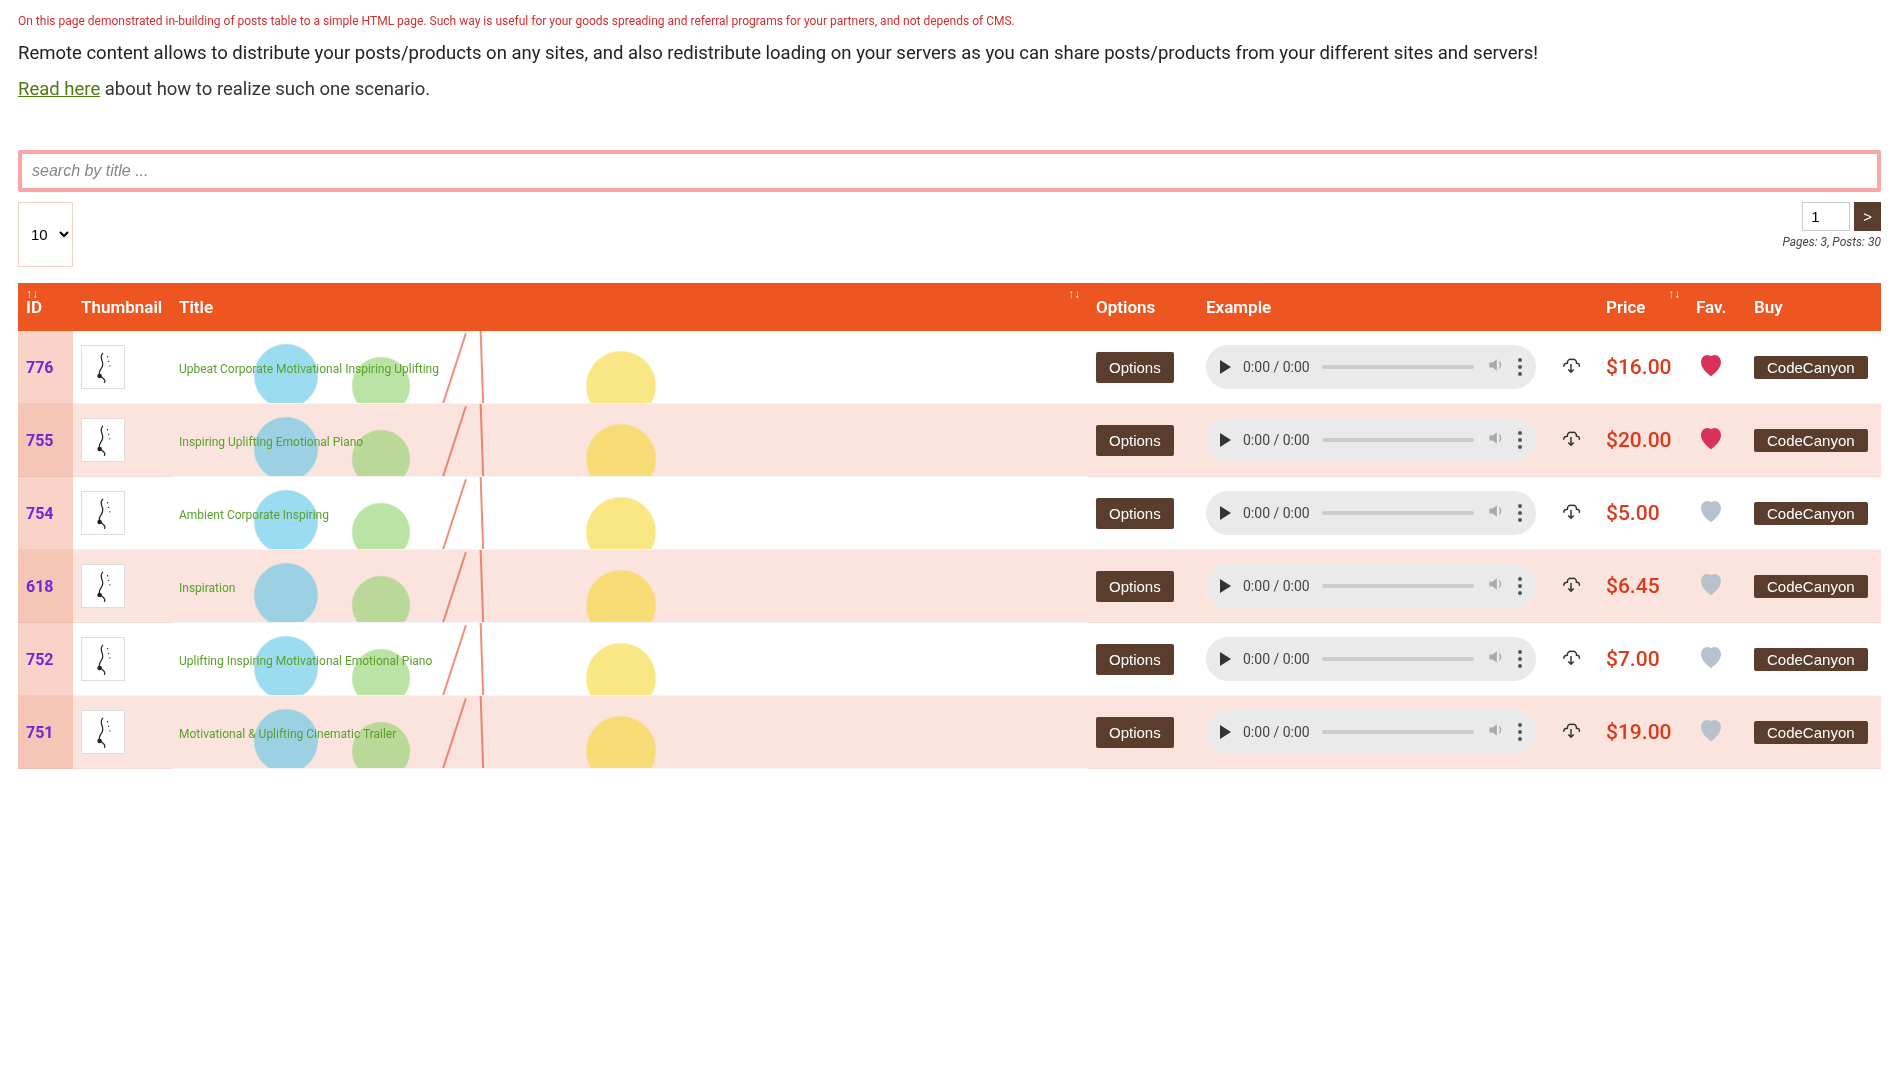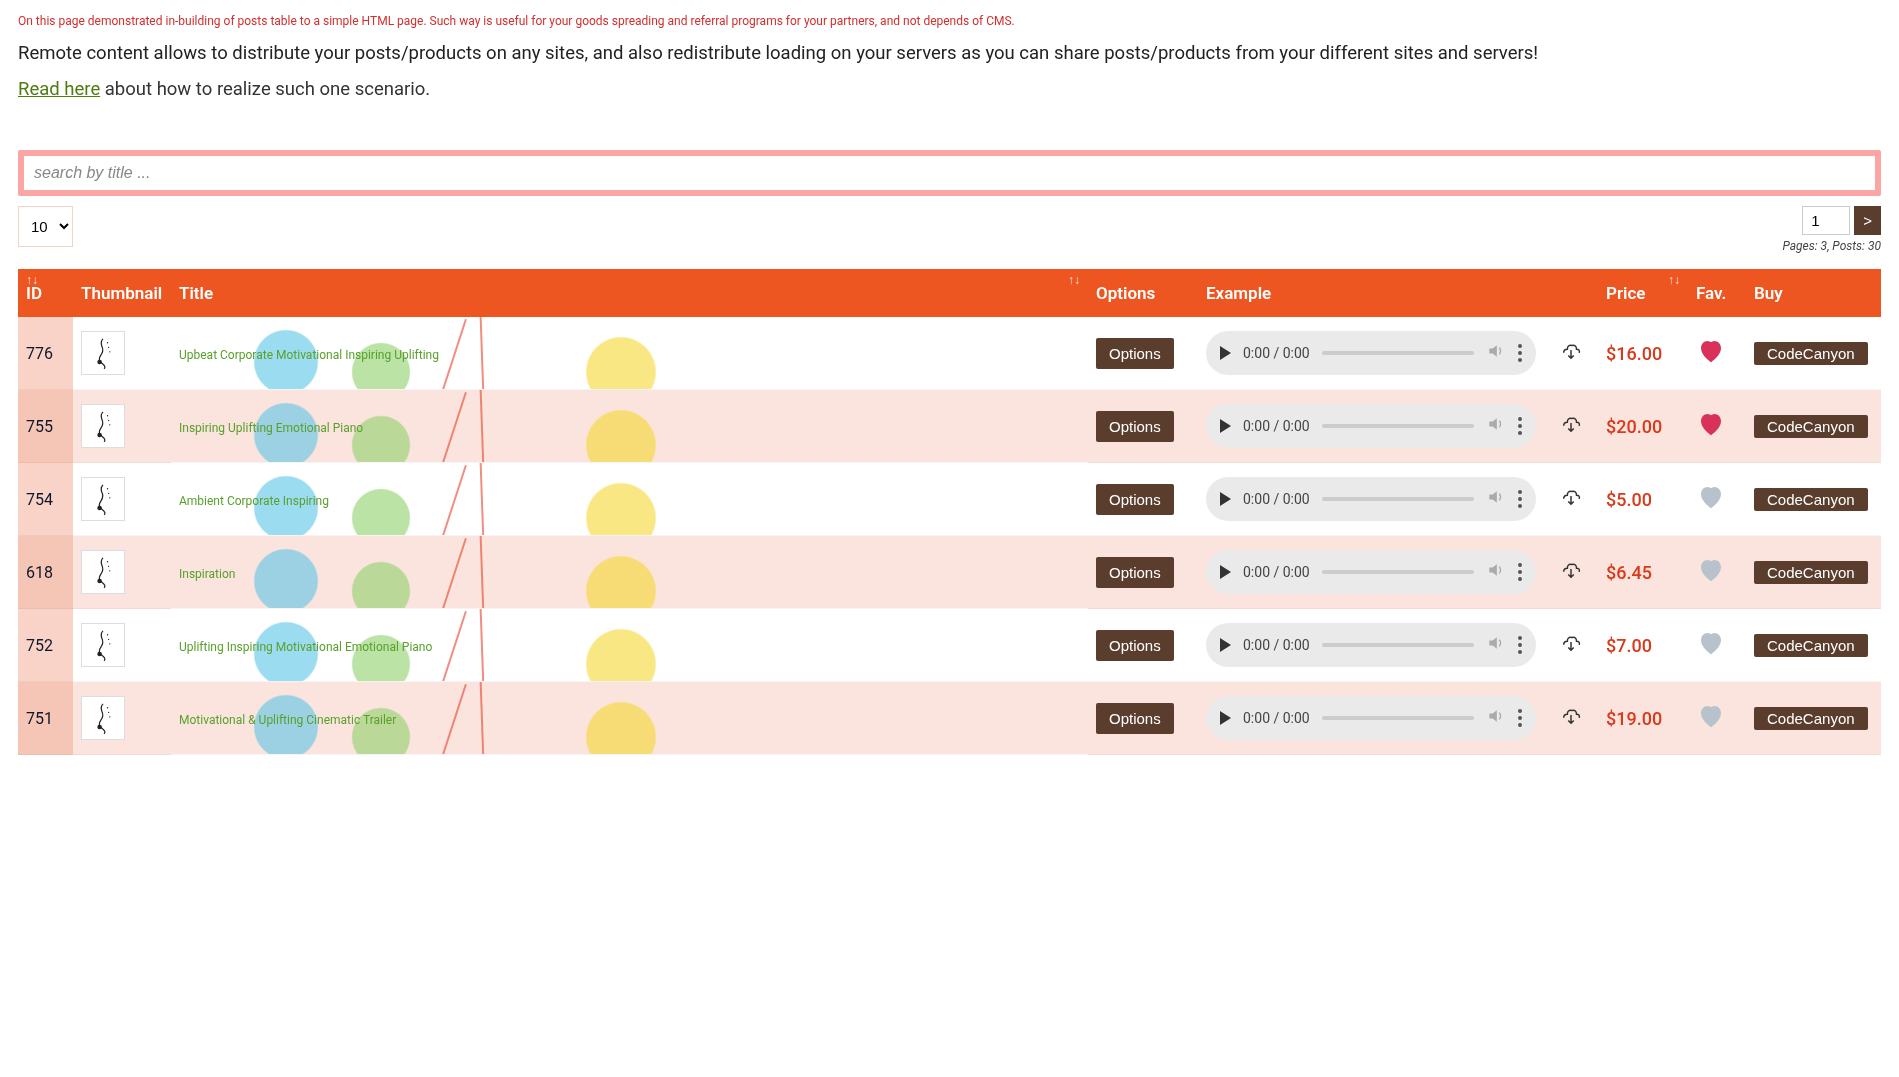--- a/index.html
+++ b/index.html
@@ -2,44 +2,44 @@
 <html><head>
 <meta charset="utf-8">
 <style>
 * { box-sizing: border-box; margin: 0; padding: 0; }
 body { font-family: -apple-system, BlinkMacSystemFont, "Segoe UI", Roboto, Arial, sans-serif; font-size: 16px; color: #333; padding: 14px 18px; background: #fff; }
 .intro-red { color: #d32f2f; font-size: 12px; margin-bottom: 14px; }
 .intro-black { color: #222; font-size: 18.5px; margin-bottom: 14px; }
 .intro-link-line { font-size: 18.5px; margin-bottom: 50px; }
 .intro-link-line a { color: #4d7c0f; text-decoration: underline; }
 .search-wrap { margin-bottom: 10px; }
-.search-input { width: 100%; padding: 8px 10px; font-size: 16px; border: 6px solid #fca5a5; border-radius: 2px; color: #555; }
+.search-input { width: 100%; padding: 8px 10px; font-size: 16px; border: 4px solid #fca5a5; border-radius: 2px; color: #555; }
 .search-input::placeholder { color: #888; font-style: italic; }
 .controls-row { display: flex; justify-content: space-between; align-items: flex-start; margin-bottom: 16px; }
-.perpage-select { padding: 10px 8px; border: 1px solid #f4d2c9; font-size: 15px; background: #fff; }
+.perpage-select { padding: 22px 8px; border: 1px solid #f4d2c9; font-size: 15px; background: #fff; }
 .pager-wrap { text-align: right; }
 .pager-line { display: flex; justify-content: flex-end; align-items: center; gap: 4px; margin-bottom: 4px; }
 .page-input { width: 48px; padding: 5px 8px; border: 1px solid #ccc; font-size: 15px; text-align: left; }
 .page-next { background: #5a3d2d; color: #fff; border: none; padding: 6px 9px; font-size: 15px; cursor: pointer; }
 .pager-info { font-style: italic; font-size: 12px; color: #444; }
 table { width: 100%; border-collapse: collapse; }
 thead { background: #ed5521; color: #fff; }
 th { text-align: left; padding: 14px 8px; font-weight: 600; font-size: 17px; position: relative; vertical-align: bottom; }
 th.sortable .sort-icon { position: absolute; top: 4px; font-size: 12px; opacity: 0.85; }
 tbody tr:nth-child(odd) { background: #fff; }
 tbody tr:nth-child(even) { background: #fbe4dd; }
 td { padding: 14px 8px; vertical-align: middle; border-bottom: 1px solid rgba(0,0,0,0.04); }
-td.id-cell { background: #f9d3c7; font-weight: 400; color: #0f172a; width: 50px; }
+td.id-cell { background: #f9d3c7; font-weight: 700; color: #6d28d9; width: 50px; }
 tbody tr:nth-child(even) td.id-cell { background: #f5c5b6; }
 .thumb { width: 44px; height: 44px; background: #fff; border: 1px solid #ddd; display: flex; align-items: center; justify-content: center; }
 .thumb svg { width: 34px; height: 34px; }
 .title-link { color: #5aa02c; font-size: 12px; text-decoration: none; }
 .options-btn { background: #5a3d2d; color: #fff; border: none; padding: 7px 13px; font-size: 15px; border-radius: 2px; cursor: pointer; }
 .buy-btn { background: #5a3d2d; color: #fff; border: none; padding: 3px 13px; font-size: 15px; border-radius: 2px; cursor: pointer; }
-.price { color: #d93a1a; font-size: 18px; font-weight: 500; }
+.price { color: #d93a1a; font-size: 21px; font-weight: 500; }
 .audio-cell { display: flex; align-items: center; gap: 24px; }
 .audio-player { background: #eaeaea; border-radius: 26px; height: 44px; display: flex; align-items: center; padding: 0 14px; gap: 12px; width: 330px; }
 .play-icon { width: 0; height: 0; border-left: 11px solid #333; border-top: 7px solid transparent; border-bottom: 7px solid transparent; cursor: pointer; }
 .audio-time { font-size: 14px; color: #444; white-space: nowrap; }
 .audio-track { flex: 1; height: 4px; background: #ccc; border-radius: 2px; }
 .vol-icon svg { width: 20px; height: 20px; fill: #aaa; }
 .audio-menu { display: flex; flex-direction: column; gap: 3px; cursor: pointer; }
 .audio-menu span { width: 4px; height: 4px; background: #555; border-radius: 50%; }
 .download-icon svg { width: 22px; height: 22px; stroke: #333; fill: none; stroke-width: 1.6; cursor: pointer; }
 .heart svg { width: 30px; height: 30px; cursor: pointer; }

